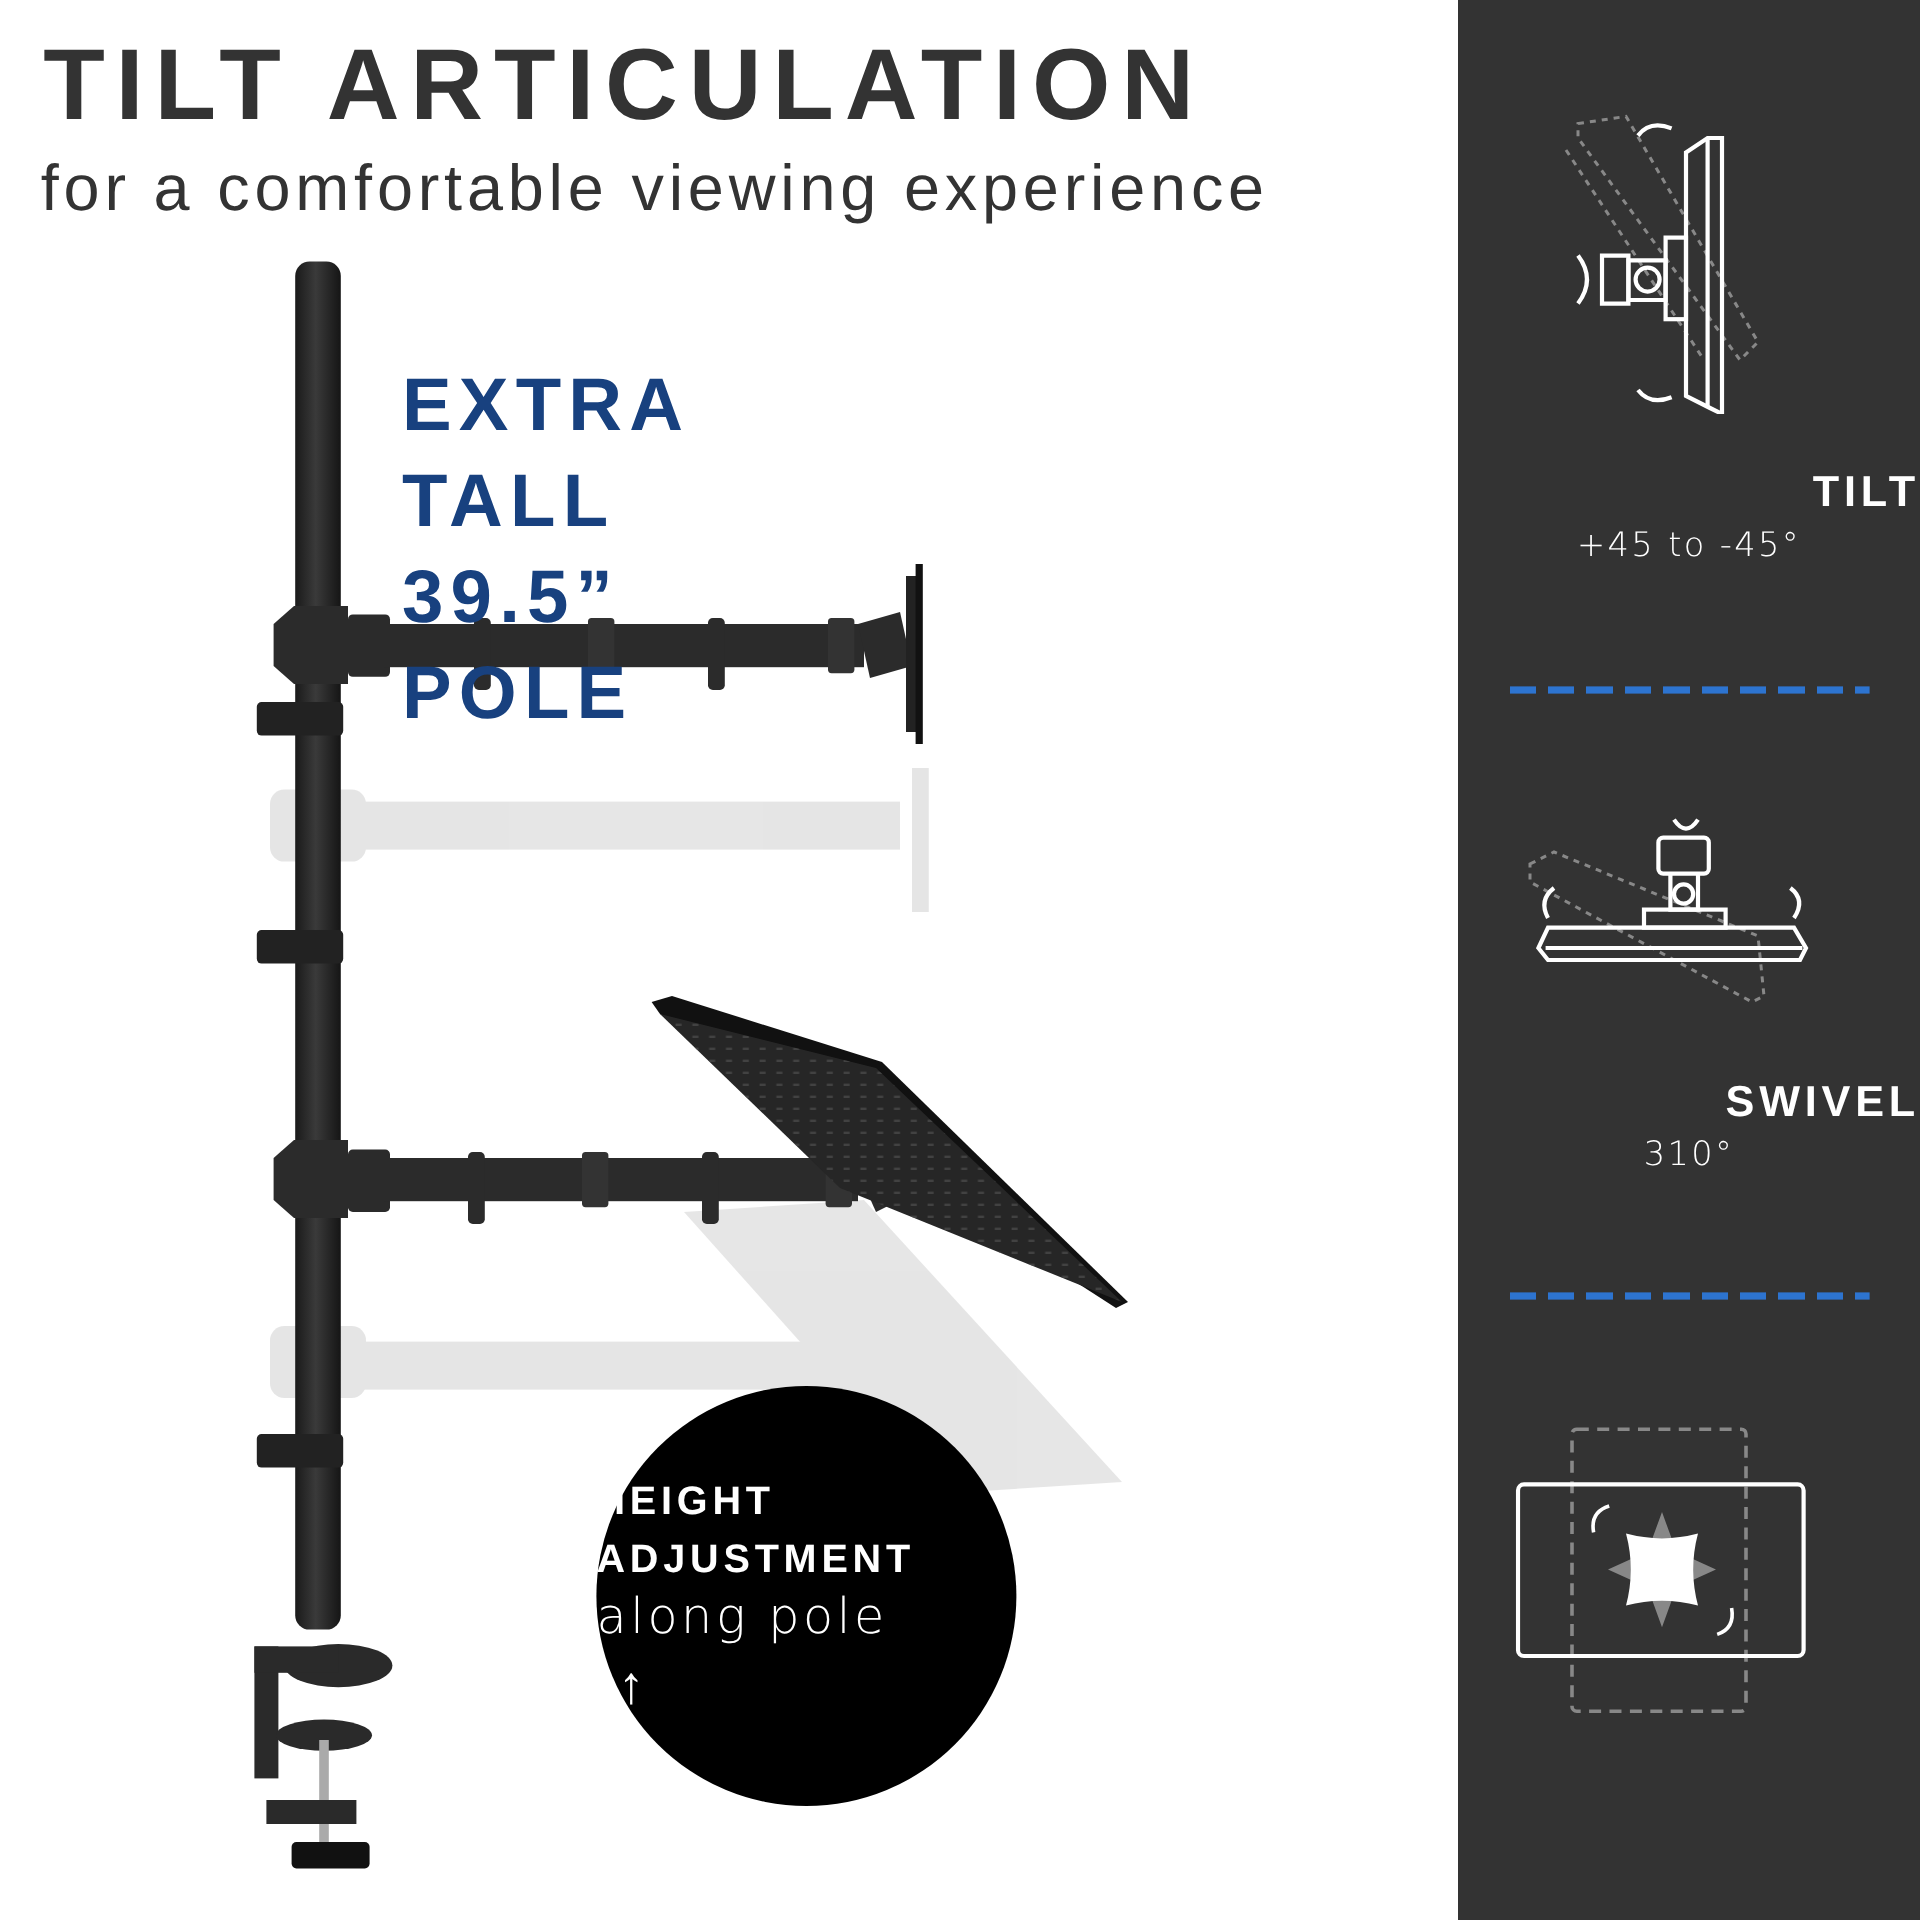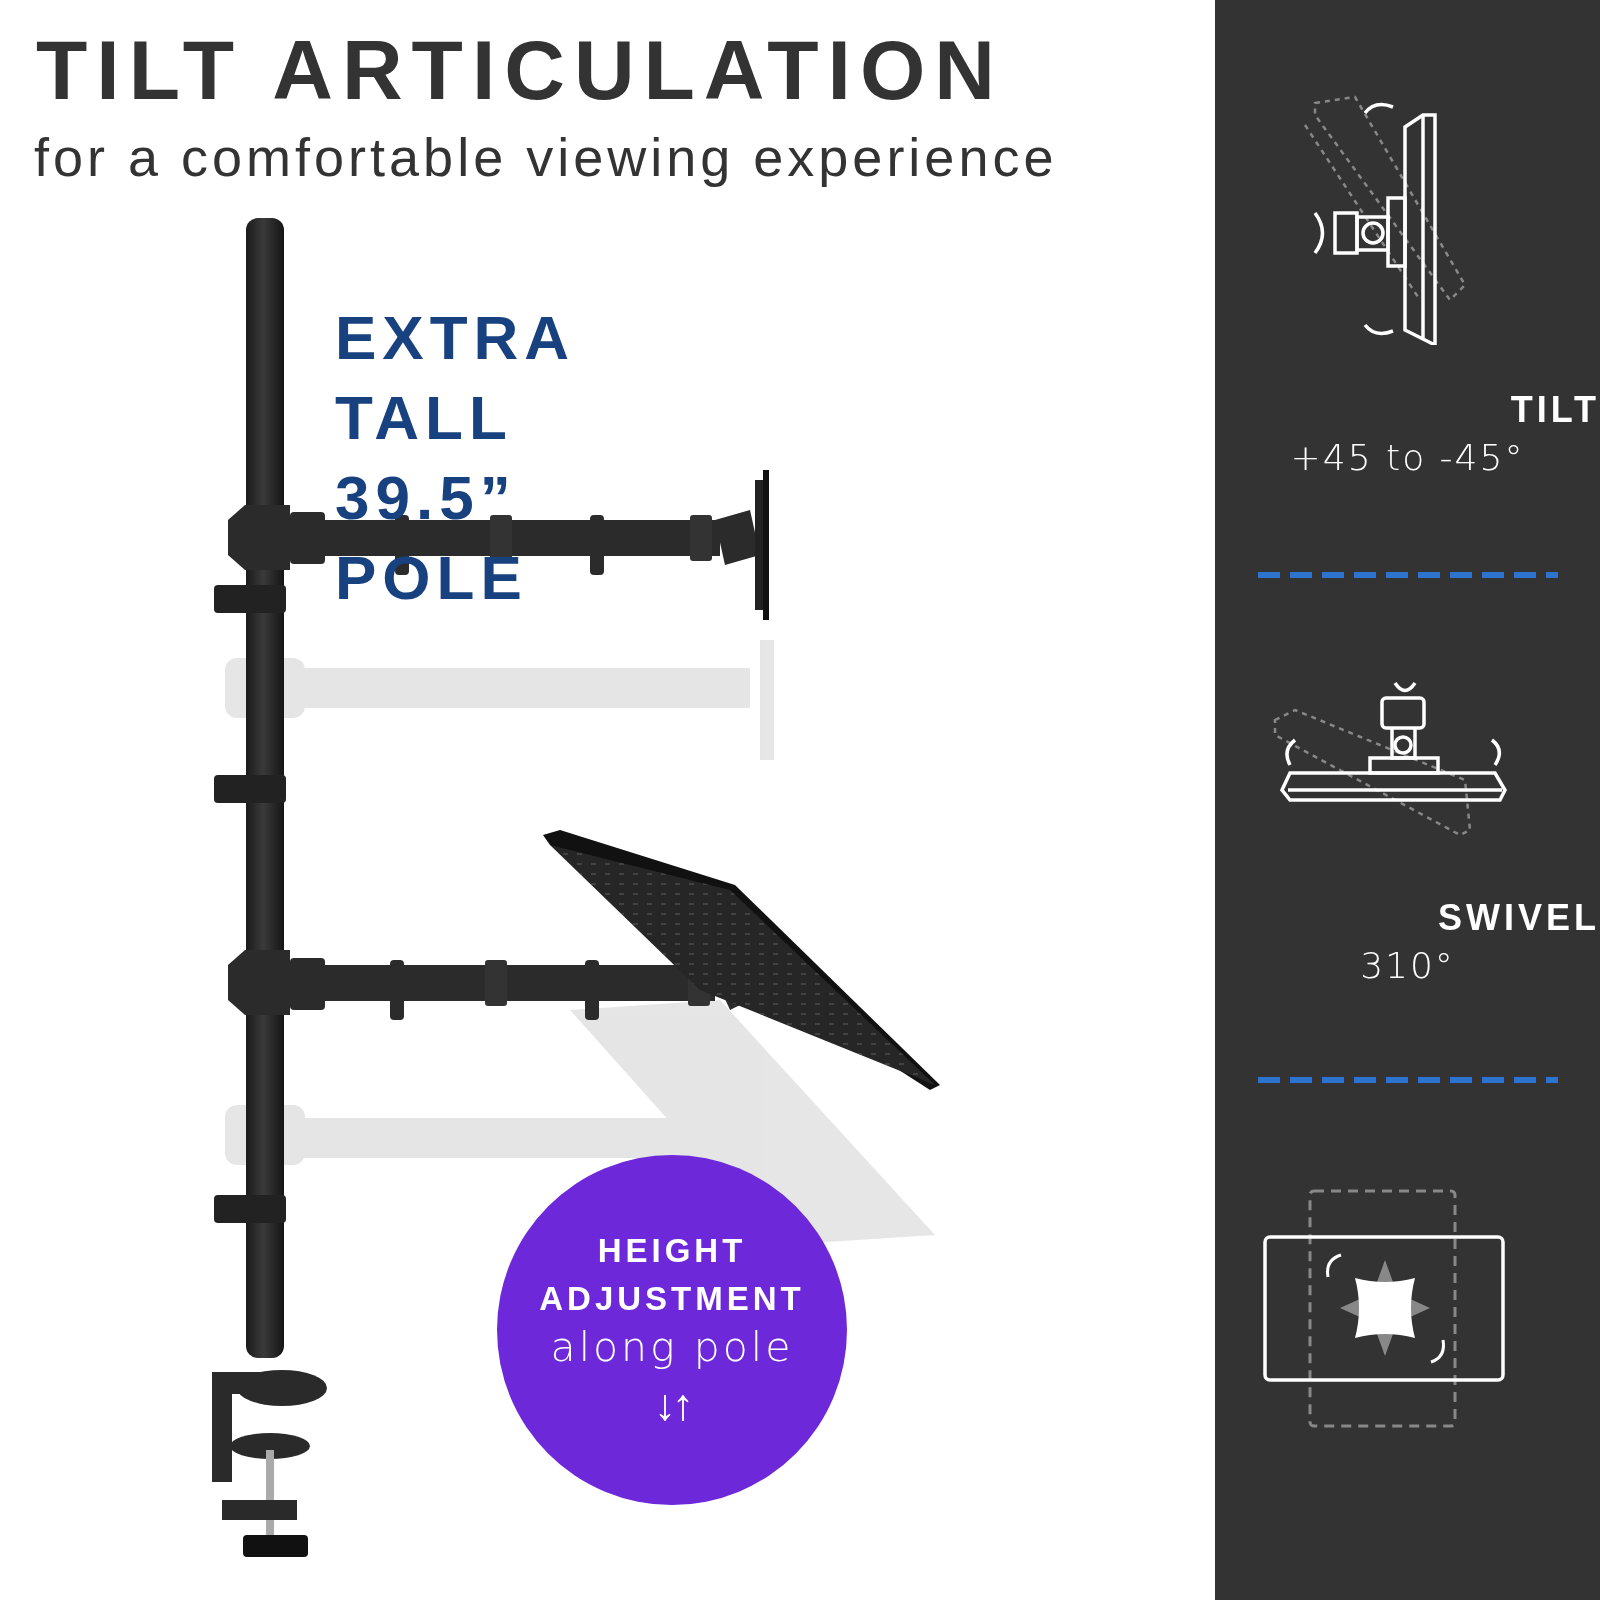--- a/index.html
+++ b/index.html
@@ -3,23 +3,23 @@
 <meta charset="utf-8">
 <style>
   html,body{margin:0;padding:0;}
   body{width:1600px;height:1600px;position:relative;overflow:hidden;background:#ffffff;font-family:"Liberation Sans","DejaVu Sans",sans-serif;}
   .headline{position:absolute;left:36px;top:28px;font-size:84px;font-weight:700;letter-spacing:9px;color:#333333;line-height:1;white-space:nowrap;}
   .subline{position:absolute;left:34px;top:130px;font-size:54px;font-weight:300;letter-spacing:4px;color:#333333;line-height:1;white-space:nowrap;font-family:Liberation Sans, sans-serif;font-weight:200;}
   .pole-label{position:absolute;left:335px;top:298px;color:#18417f;font-weight:700;font-size:62px;letter-spacing:6px;line-height:80px;text-align:left;width:380px;}
   .side-panel{position:absolute;left:1215px;top:0;width:385px;height:1600px;background:#333333;}
   .feature{position:absolute;left:0;width:385px;text-align:center;color:#ffffff;}
   .feature-title{font-weight:700;font-size:36px;letter-spacing:4px;line-height:1;text-align:right;}
-  .feature-value{font-weight:300;font-size:36px;letter-spacing:2px;line-height:1;margin-top:12px;font-family:"DejaVu Sans",sans-serif;font-weight:200;}
+  .feature-value{font-weight:300;font-size:28px;letter-spacing:2px;line-height:1;margin-top:12px;font-family:"DejaVu Sans",sans-serif;font-weight:200;}
   .divider{position:absolute;left:43px;width:300px;height:6px;}
-  .badge{position:absolute;left:497px;top:1155px;width:350px;height:350px;border-radius:50%;background:#6d28d9;color:#fff;text-align:center;}
+  .badge{position:absolute;left:497px;top:1155px;width:350px;height:350px;border-radius:50%;background:#000000;color:#fff;}
   .badge-title{font-weight:700;font-size:33px;letter-spacing:4px;line-height:48px;}
   .badge-sub{font-weight:300;font-size:41px;letter-spacing:3px;line-height:48px;font-family:"DejaVu Sans",sans-serif;font-weight:200;}
   .badge-arrows{font-size:44px;line-height:60px;margin-top:4px;letter-spacing:-4px;}
 </style>
 </head>
 <body>
 
 <div class="headline">TILT ARTICULATION</div>
 <div class="subline">for a comfortable viewing experience</div>
 

